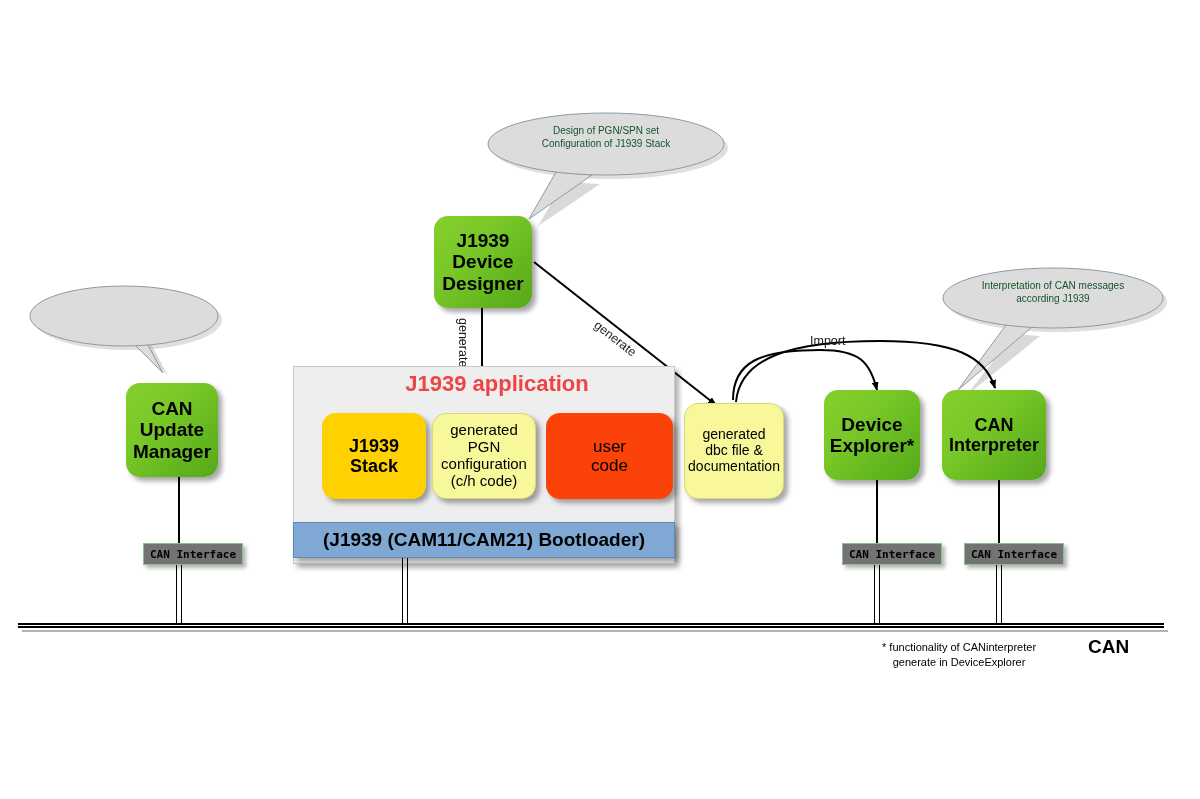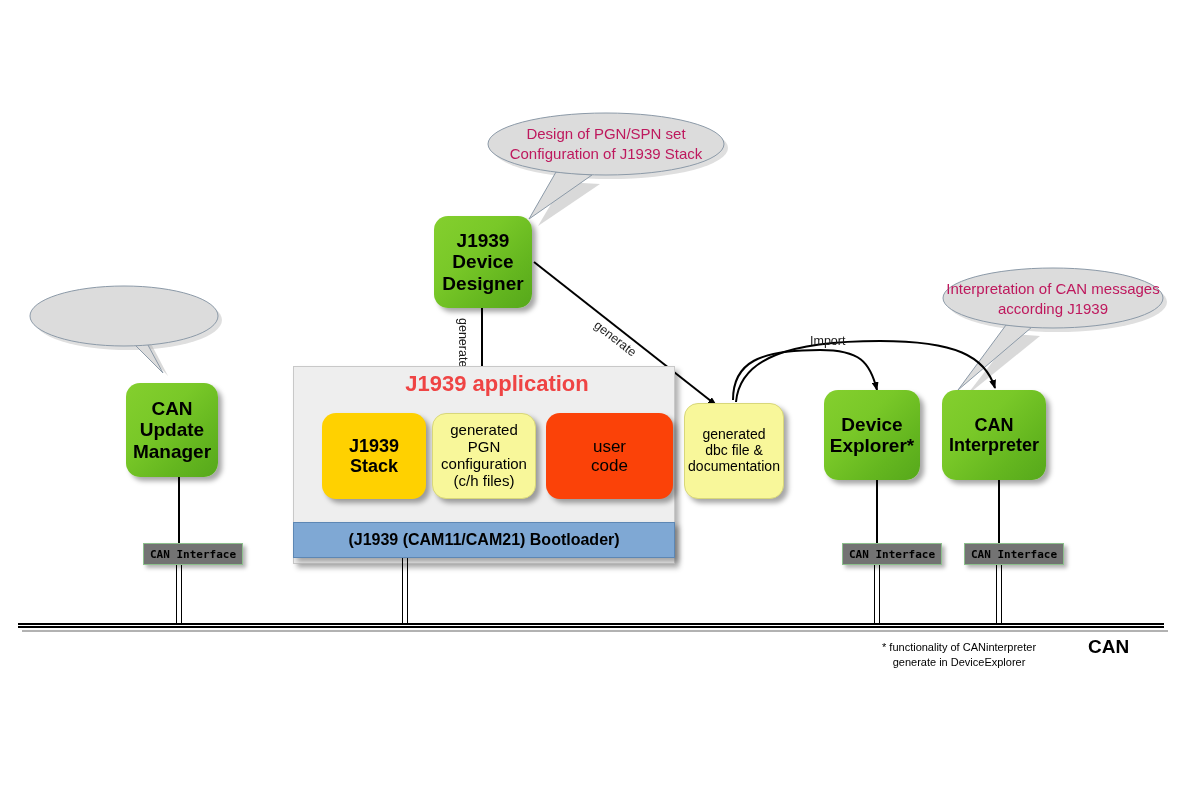--- a/index.html
+++ b/index.html
@@ -77,21 +77,21 @@
   }
   #bootloader {
     position: absolute;
     left: 293px; top: 522px;
     width: 382px; height: 36px;
     background: #7fa8d4;
     border: 1px solid #5d87b4;
     box-shadow: 4px 4px 5px rgba(0,0,0,0.30);
     box-sizing: border-box;
     display: flex; align-items: center; justify-content: center;
-    font-size: 16px; font-weight: bold; color: #000;
+    font-size: 19px; font-weight: bold; color: #000;
   }
 
   
   .can-if {
     position: absolute;
     background: #737373;
     border: 1px solid #8cbf8c;
     box-shadow: 3px 3px 4px rgba(0,0,0,0.30);
     box-sizing: border-box;
     display: flex; align-items: center; justify-content: center;
@@ -131,22 +131,22 @@
   #can-bus-label {
     position: absolute;
     left: 1088px; top: 636px;
     font-size: 19px; font-weight: bold; color: #000;
   }
 
   
   .callout-text {
     position: absolute;
     text-align: center;
-    font-size: 15px;
-    color: #be185d;
+    font-size: 10px;
+    color: #14532d;
     line-height: 1.3;
     pointer-events: none;
   }
 
   
   .edge-label {
     position: absolute;
     font-size: 12.5px;
     color: #1a1a1a;
     white-space: nowrap;
@@ -270,21 +270,21 @@
     <div class="txt">
       <div>J1939</div>
       <div>Stack</div>
     </div>
   </div>
 
   <div class="rbox yellowlight" style="left:432px; top:413px; width:104px; height:86px;">
     <div class="txt">
       <div>generated</div>
       <div>PGN configuration</div>
-      <div>(c/h files)</div>
+      <div>(c/h code)</div>
     </div>
   </div>
 
   <div class="rbox orange" style="left:546px; top:413px; width:127px; height:86px;">
     <div class="txt">
       <div>user</div>
       <div>code</div>
     </div>
   </div>
 

